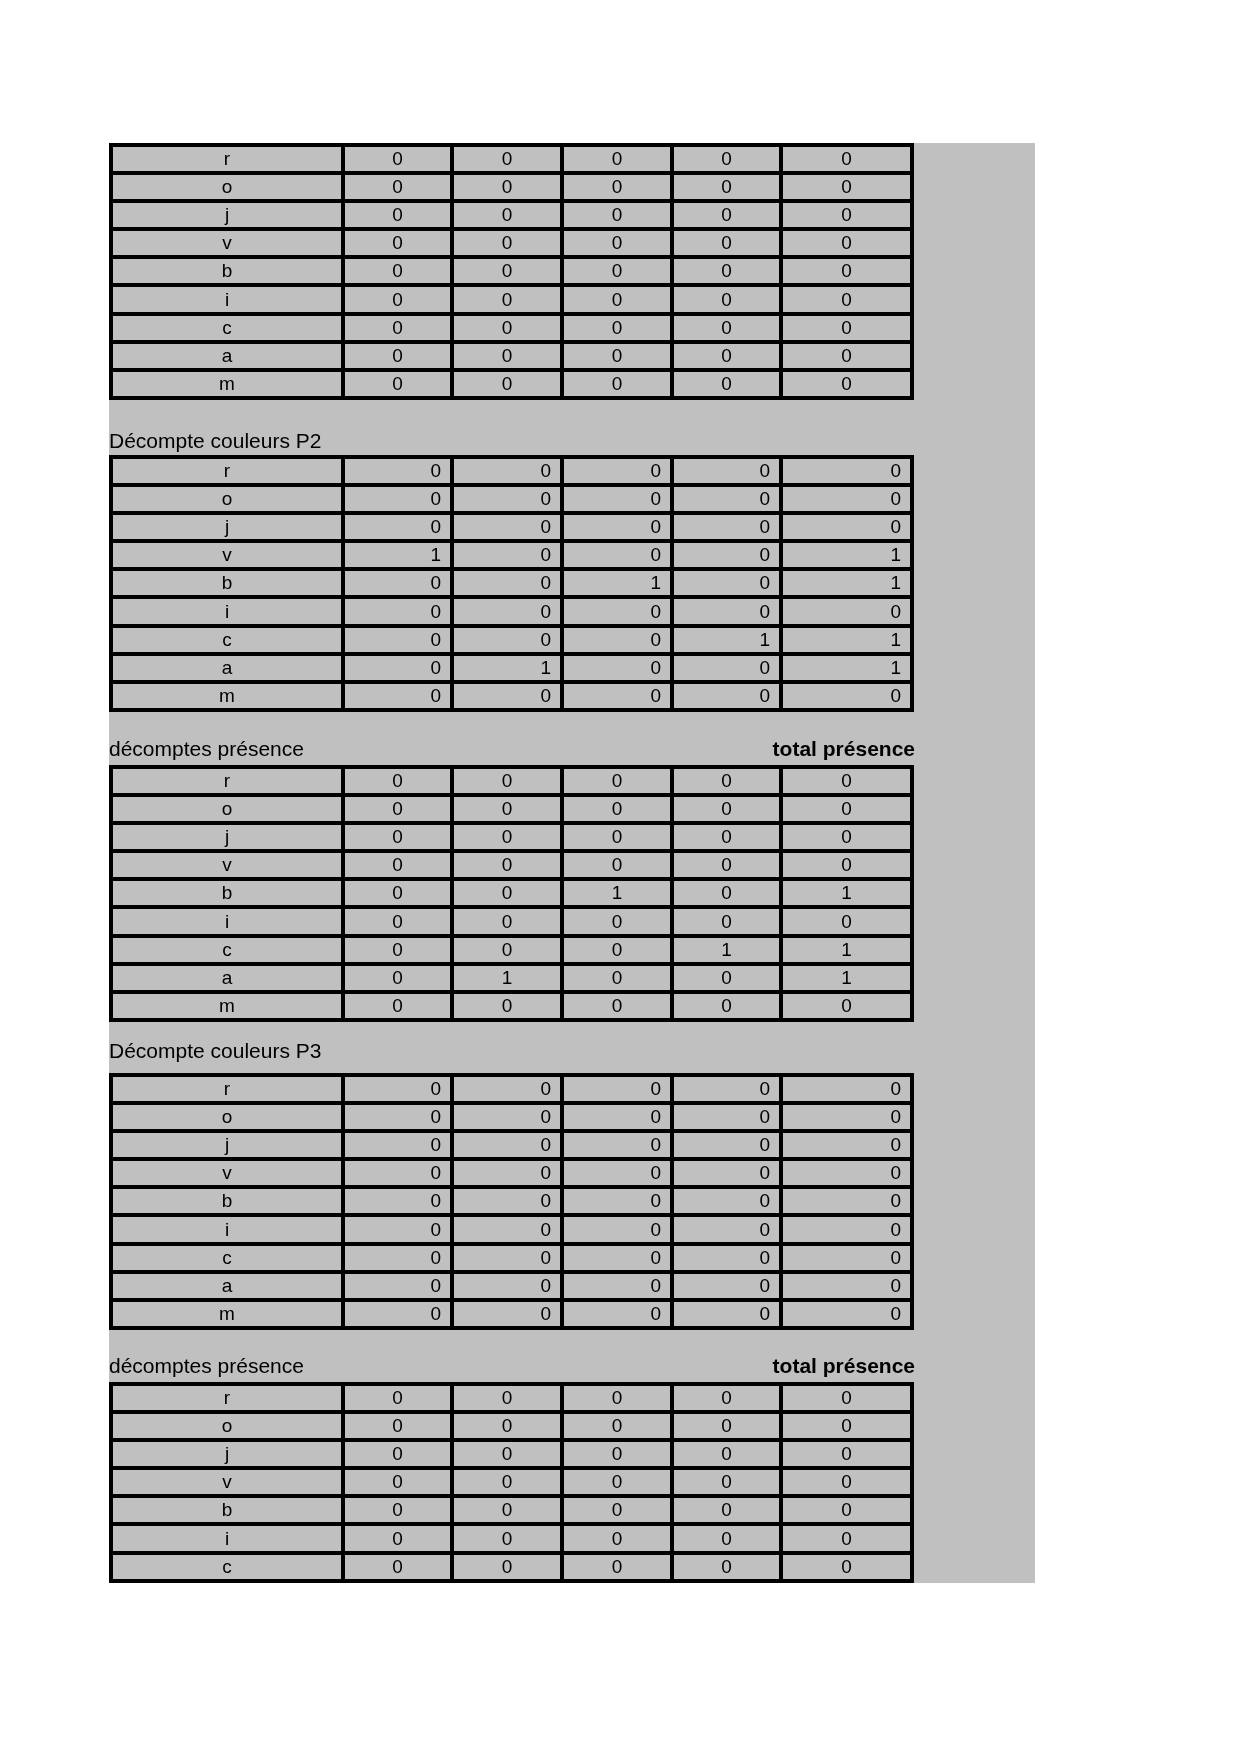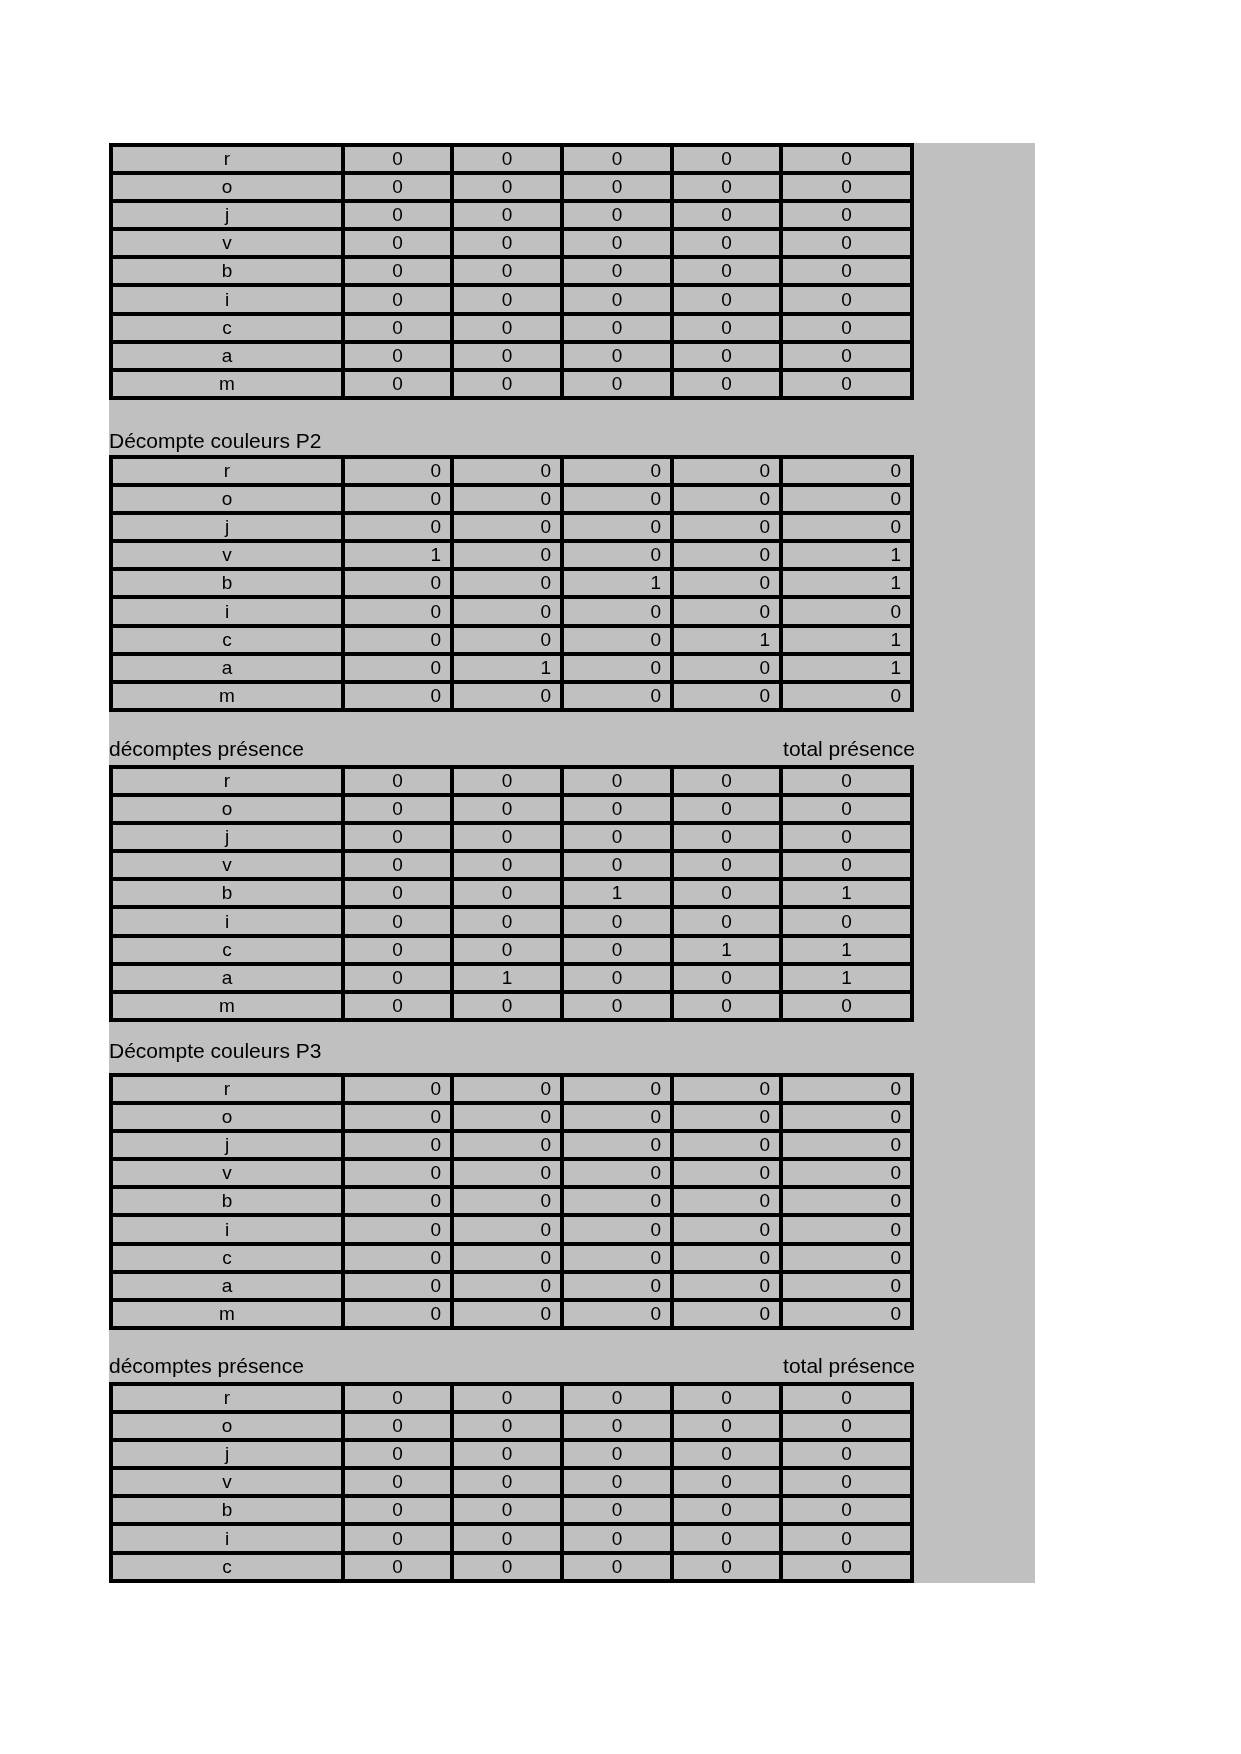--- a/index.html
+++ b/index.html
@@ -56,21 +56,21 @@
 
   .section-label-row {
     display: flex;
     justify-content: space-between;
     width: 806px;
     font-size: 21px;
     line-height: 24px;
     height: 24px;
   }
   .section-label-row .left-label { padding-left: 0; }
-  .section-label-row .right-label { padding-right: 0; }
+  .section-label-row .right-label { padding-right: 0; font-weight: bold; }
 
   #table-1      { top: 0px; }
   #label-p2     { top: 286px; }
   #table-2      { top: 312px; }
   #label-pres1  { top: 594px; }
   #table-3      { top: 622px; }
   #label-p3     { top: 896px; }
   #table-4      { top: 930px; }
   #label-pres2  { top: 1211px; }
   #table-5      { top: 1239px; }

